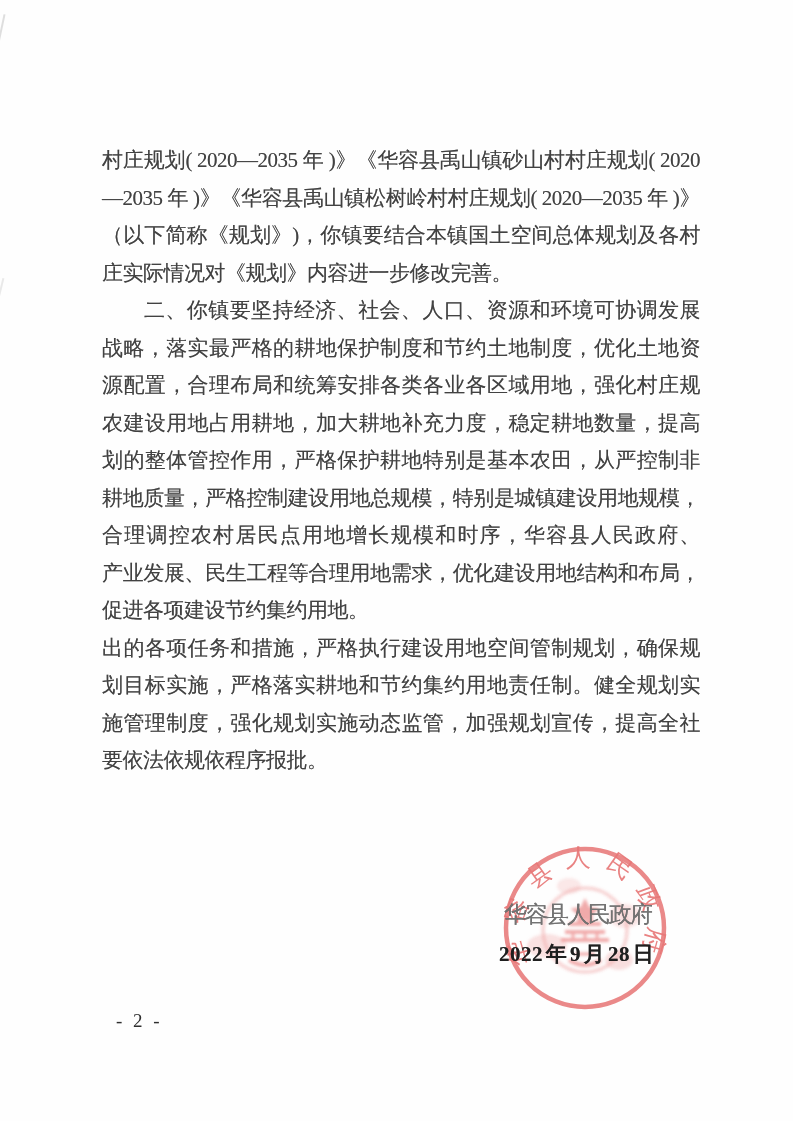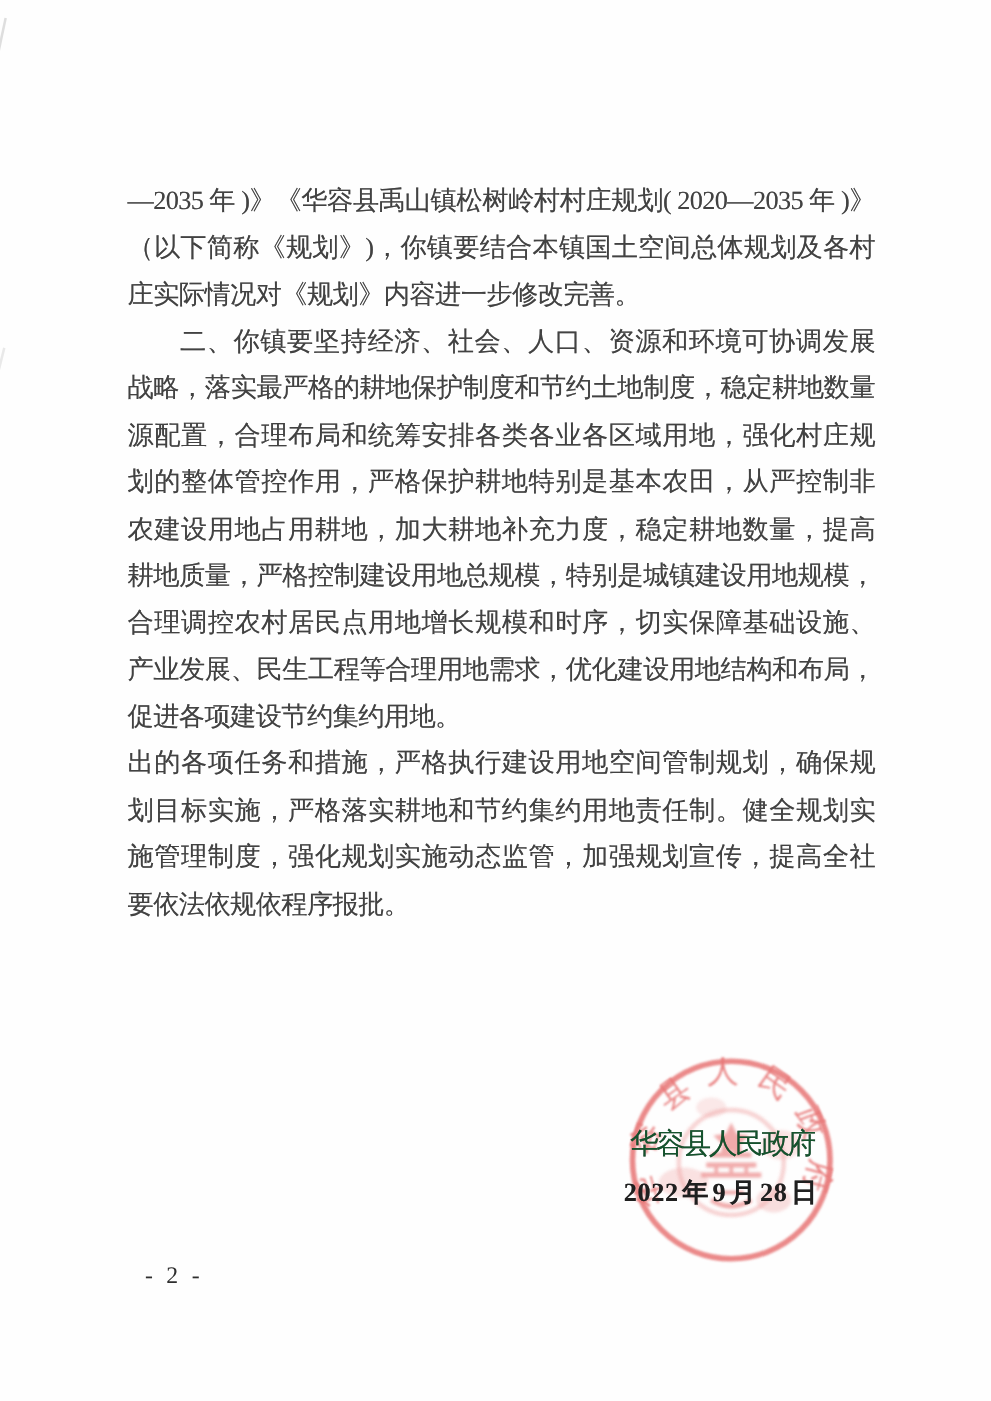--- a/index.html
+++ b/index.html
@@ -55,21 +55,21 @@
     mix-blend-mode: multiply;
     opacity: 0.92;
   }
   .sig-name {
     position: absolute;
     left: 504px;
     top: 899px;
     z-index: 3;
     font-size: 23px;
     letter-spacing: -2px;
-    color: #14532d;
+    color: #737373;
     text-shadow: 0 0 0.5px rgba(20,20,20,0.6);
   }
   .sig-date {
     position: absolute;
     left: 499px;
     top: 940px;
     z-index: 3;
     font-size: 21px;
     letter-spacing: 0.5px;
     word-spacing: -3px;
@@ -88,30 +88,31 @@
 </style>
 </head>
 <body>
 
 <div class="page">
 
   <div class="artifact a1"></div>
   <div class="artifact a2"></div>
 
   <div class="body-text">
+    <div class="line">村庄规划( 2020—2035 年 )》《华容县禹山镇砂山村村庄规划( 2020</div>
     <div class="line">—2035 年 )》《华容县禹山镇松树岭村村庄规划( 2020—2035 年 )》</div>
     <div class="line">（以下简称《规划》)，你镇要结合本镇国土空间总体规划及各村</div>
     <div class="line para-end">庄实际情况对《规划》内容进一步修改完善。</div>
     <div class="line indent">二、你镇要坚持经济、社会、人口、资源和环境可协调发展</div>
-    <div class="line">战略，落实最严格的耕地保护制度和节约土地制度，稳定耕地数量</div>
+    <div class="line">战略，落实最严格的耕地保护制度和节约土地制度，优化土地资</div>
     <div class="line">源配置，合理布局和统筹安排各类各业各区域用地，强化村庄规</div>
+    <div class="line">农建设用地占用耕地，加大耕地补充力度，稳定耕地数量，提高</div>
     <div class="line">划的整体管控作用，严格保护耕地特别是基本农田，从严控制非</div>
-    <div class="line">农建设用地占用耕地，加大耕地补充力度，稳定耕地数量，提高</div>
     <div class="line">耕地质量，严格控制建设用地总规模，特别是城镇建设用地规模，</div>
-    <div class="line">合理调控农村居民点用地增长规模和时序，切实保障基础设施、</div>
+    <div class="line">合理调控农村居民点用地增长规模和时序，华容县人民政府、</div>
     <div class="line">产业发展、民生工程等合理用地需求，优化建设用地结构和布局，</div>
     <div class="line para-end">促进各项建设节约集约用地。</div>
     <div class="line">出的各项任务和措施，严格执行建设用地空间管制规划，确保规</div>
     <div class="line">划目标实施，严格落实耕地和节约集约用地责任制。健全规划实</div>
     <div class="line">施管理制度，强化规划实施动态监管，加强规划宣传，提高全社</div>
     <div class="line para-end">要依法依规依程序报批。</div>
   </div>
 
   <svg class="seal" viewBox="0 0 200 200">
     <defs>

